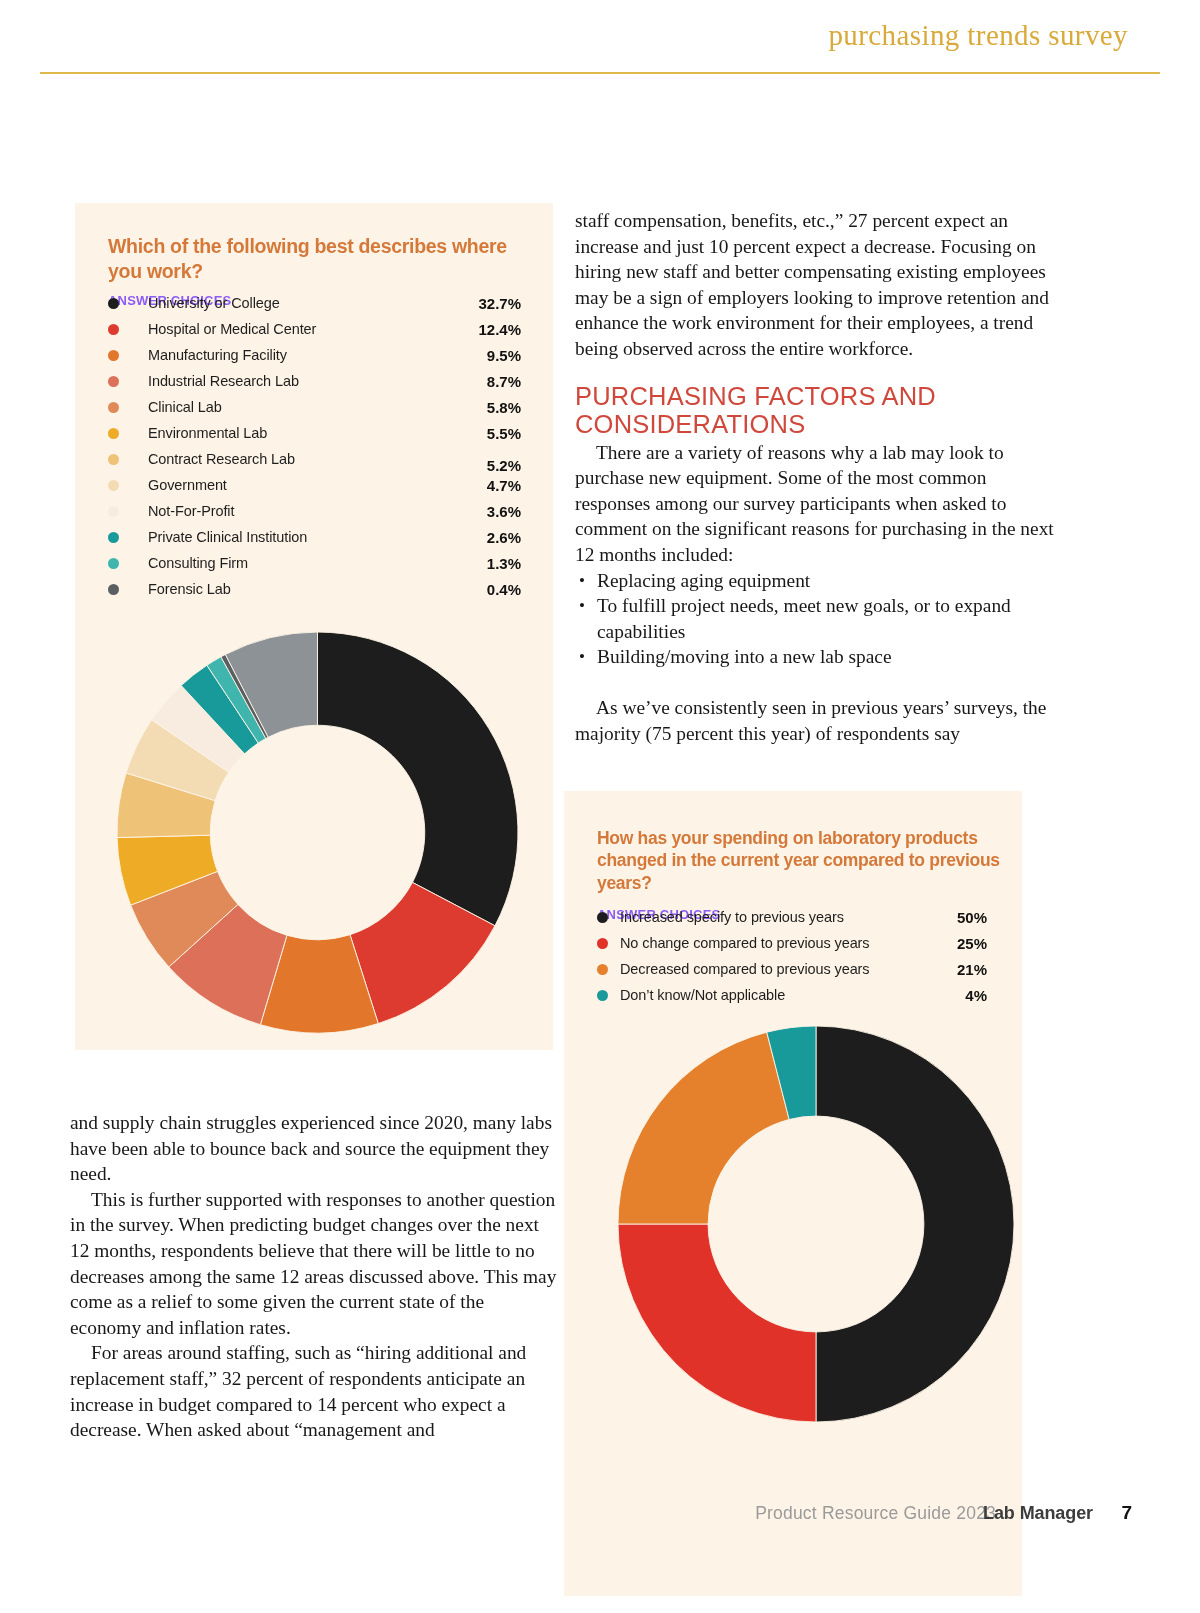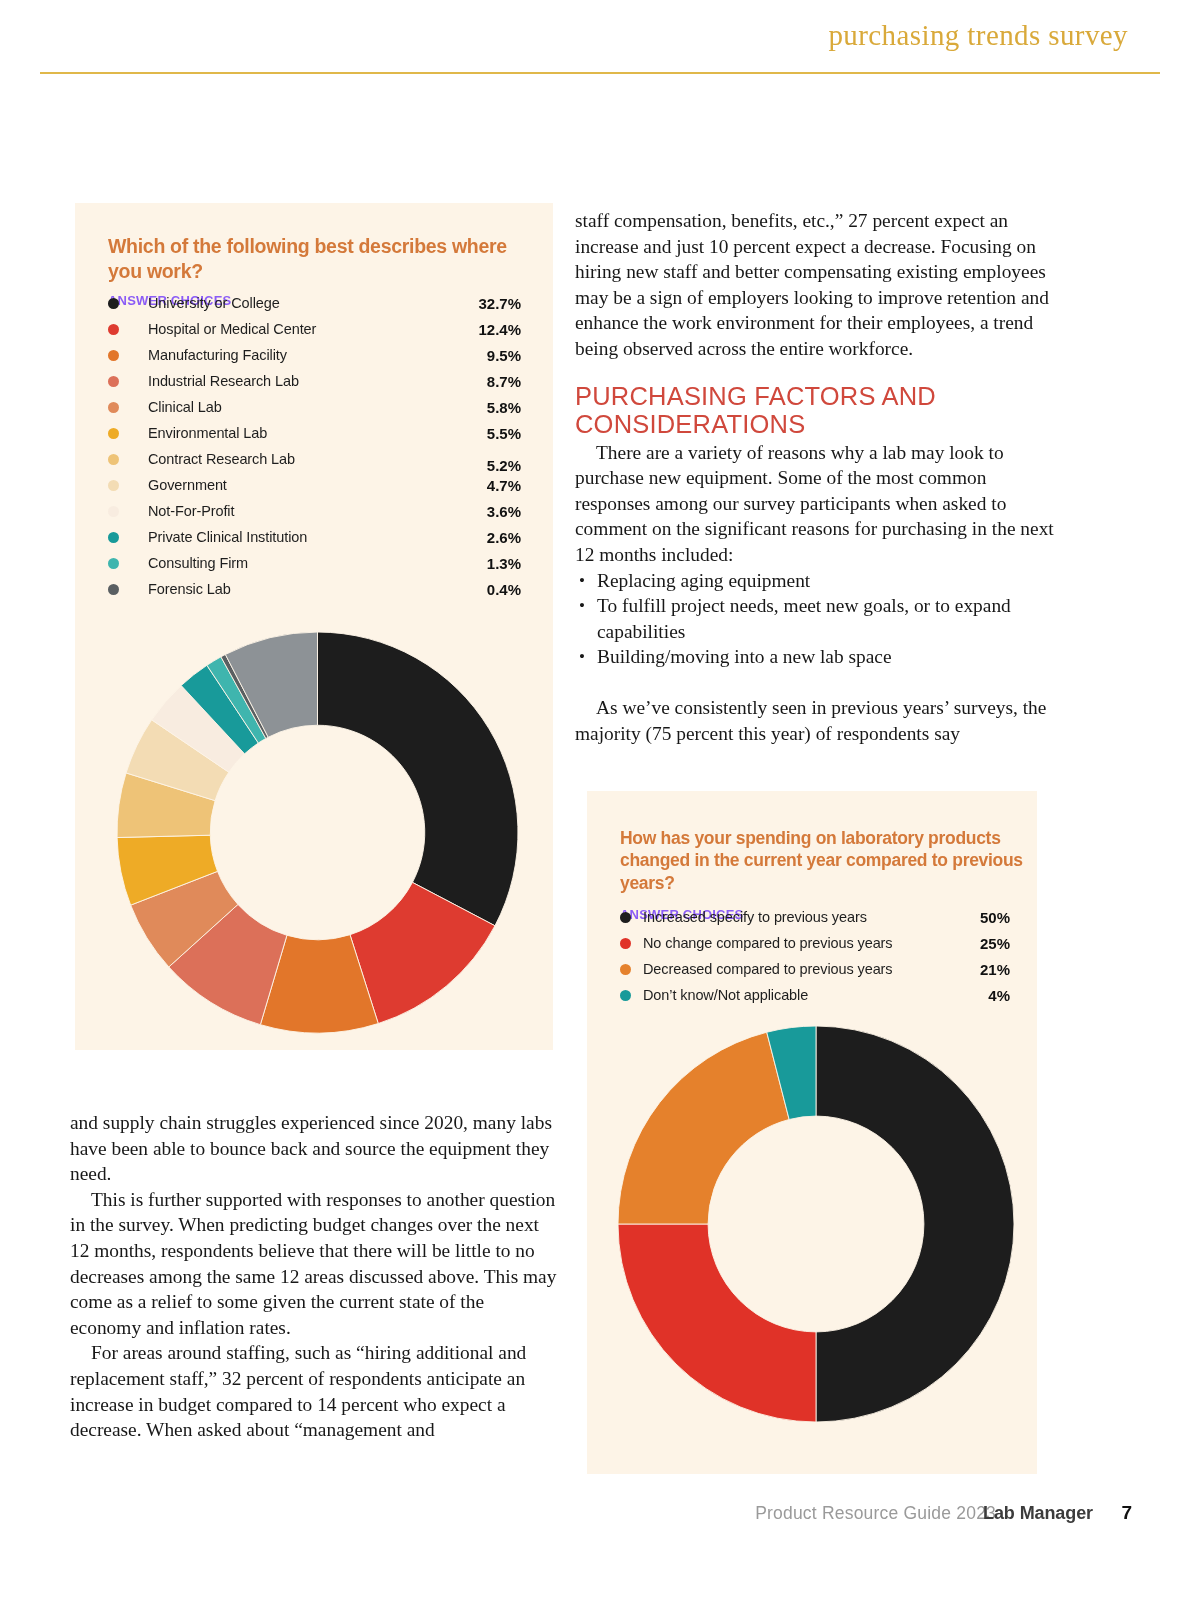--- a/index.html
+++ b/index.html
@@ -45,24 +45,25 @@
     position: absolute;
     background: #fdf4e7;
   }
   #panel-work {
     left: 75px;
     top: 203px;
     width: 478px;
     height: 847px;
   }
   #panel-spending {
-    left: 587px;
+    left: 564px;
     top: 791px;
     width: 450px;
-    height: 683px;
+    height: 805px;
+    padding-left: 8px;
   }
 
   .panel-question {
     font-family: "Liberation Sans", sans-serif;
     font-weight: bold;
     color: #d4793a;
     font-size: 19.5px;
     line-height: 1.28;
     letter-spacing: -0.3px;
   }

